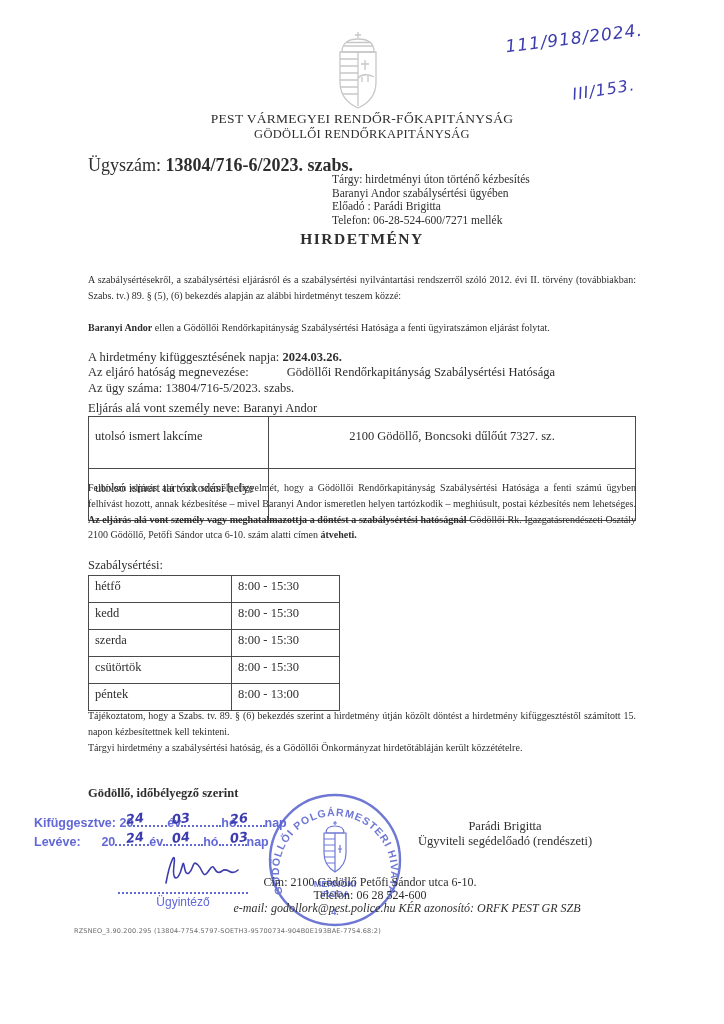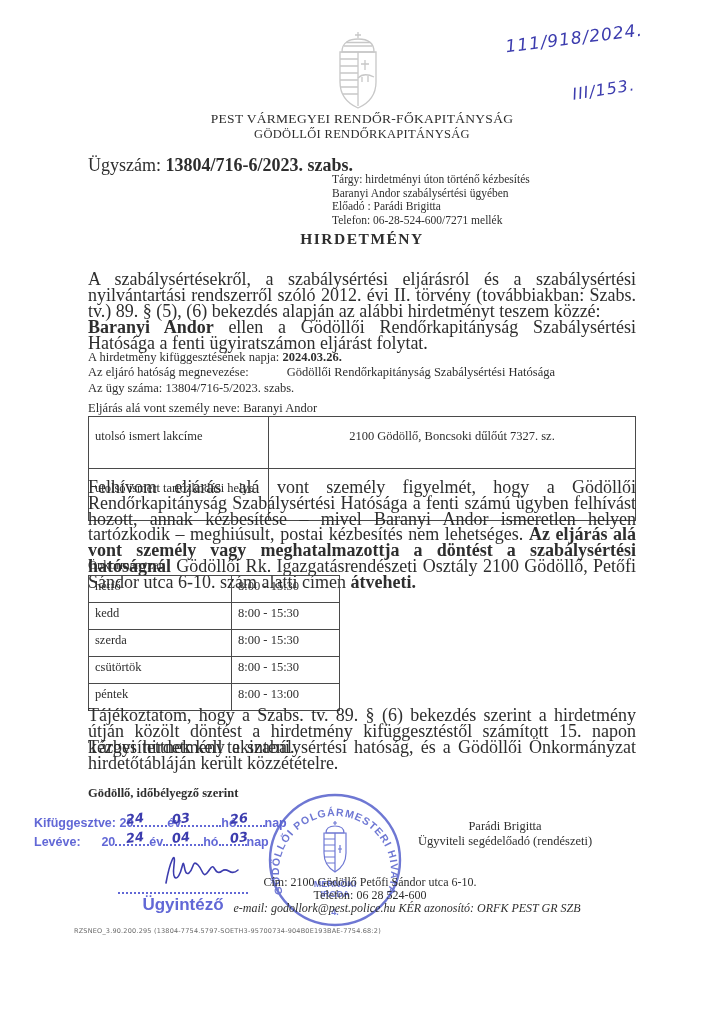--- a/index.html
+++ b/index.html
@@ -9,21 +9,21 @@
   
   .crest{left:322px;top:30px;width:72px;height:80px;opacity:.55;}
   .org{left:0;top:112px;width:724px;text-align:center;line-height:14.5px;letter-spacing:.3px;}
   .org .l1{font-size:13.5px;}
   .org .l2,.org .l3{font-size:12.5px;}
   .caseline{left:88px;top:155px;font-size:18px;}
   .caseline b{font-weight:bold;}
   .subject{left:332px;top:173px;font-size:11.5px;line-height:13.5px;}
   .doc-title{left:0;top:230px;width:724px;text-align:center;font-size:15.5px;font-weight:bold;letter-spacing:1.5px;}
   
-  .para{left:88px;width:548px;font-size:18px;line-height:15.8px;text-align:justify;}
+  .para{left:88px;width:548px;font-size:10px;line-height:15.8px;text-align:justify;}
   .pline{left:88px;width:548px;font-size:12.5px;line-height:15.8px;}
   .gap{display:inline-block;width:38px;}
   
   table{border-collapse:collapse;font-size:12.5px;color:#2e2e2e;}
   .ptable{left:88px;top:416px;width:548px;}
   .ptable td{border:1px solid #4a4a4a;vertical-align:top;padding:12px 6px;height:27px;}
   .ptable .c1{width:167px;}
   .ptable .c2 span{display:block;text-align:center;}
   .htable{left:88px;top:575px;width:252px;}
   .htable td{border:1px solid #4a4a4a;vertical-align:top;padding:3px 6px;height:20px;}
@@ -35,21 +35,21 @@
   .stampblock{left:34px;top:814px;font-family:"Liberation Sans", sans-serif;
               font-size:12.5px;font-weight:600;color:#6268d6;line-height:19px;}
   .stampblock .row{position:relative;white-space:nowrap;}
   .dots{display:inline-block;border-bottom:2px dotted #6268d6;height:10px;}
   .hw{font-family:"DejaVu Sans", sans-serif;font-style:italic;color:#3c3cae;}
   .hwdigit{position:absolute;top:-5px;font-size:13px;transform:rotate(-7deg);}
   .hw-top1{left:505px;top:28px;font-size:17px;transform:rotate(-7deg);letter-spacing:1px;}
   .hw-top2{left:572px;top:80px;font-size:16px;transform:rotate(-9deg);letter-spacing:1px;}
   .sig{left:158px;top:843px;}
   .clerk{left:118px;top:880px;width:130px;text-align:center;font-family:"Liberation Sans", sans-serif;
-         color:#6268d6;font-size:17px;font-weight:700;}
+         color:#6268d6;font-size:12px;font-weight:400;}
   .clerk .dotline{display:block;border-bottom:2px dotted #6268d6;height:12px;margin-bottom:1px;}
   .roundstamp{left:266px;top:791px;width:138px;height:138px;opacity:.85;}
   
   .addr{left:150px;top:875px;width:440px;text-align:center;font-size:12px;}
   .phone{left:150px;top:888px;width:440px;text-align:center;font-size:12px;}
   .email{left:110px;top:901px;width:594px;text-align:center;font-size:12px;font-style:italic;}
   .docid{left:74px;top:927px;font-size:6.5px;color:#6a6a6a;font-family:"DejaVu Sans", sans-serif;letter-spacing:.2px;}
 </style>
 </head>
 <body>
@@ -117,21 +117,21 @@
       <td class="c2">
             <span></span>
           </td>
     </tr>
   </tbody>
     </table>
 
   <div class="abs para" style="top:480px;">
     <span>Felhívom eljárás alá vont személy figyelmét, hogy a Gödöllői Rendőrkapitányság Szabálysértési Hatósága a fenti számú ügyben felhívást hozott, annak kézbesítése – mivel Baranyi Andor ismeretlen helyen tartózkodik – meghiúsult, postai kézbesítés nem lehetséges. </span><b>Az eljárás alá vont személy vagy meghatalmazottja a döntést a szabálysértési hatóságnál</b><span> Gödöllői Rk. Igazgatásrendészeti Osztály 2100 Gödöllő, Petőfi Sándor utca 6-10. szám alatti címen </span><b>átveheti.</b>
   </div>
-  <div class="abs pline" style="top:558px;">Önkormányzat:</div>
+  <div class="abs pline" style="top:558px;">Szabálysértési:</div>
 
   <table class="abs htable">
     <tbody>
         <tr>
       <td class="d"><span>hétfő</span></td>
       <td><span>8:00 - 15:30</span></td>
     </tr>
     <tr>
       <td class="d"><span>kedd</span></td>
       <td><span>8:00 - 15:30</span></td>

